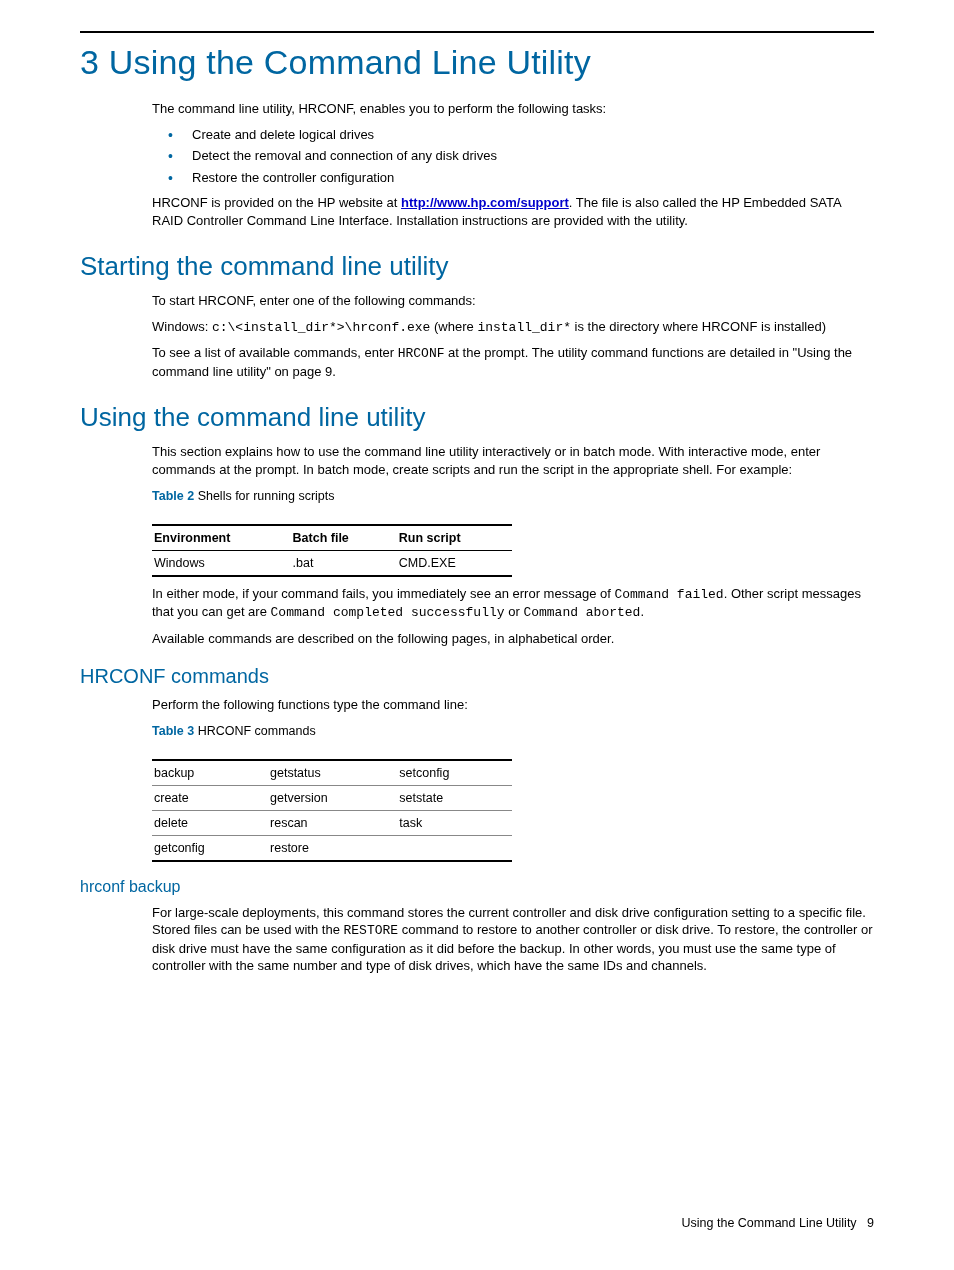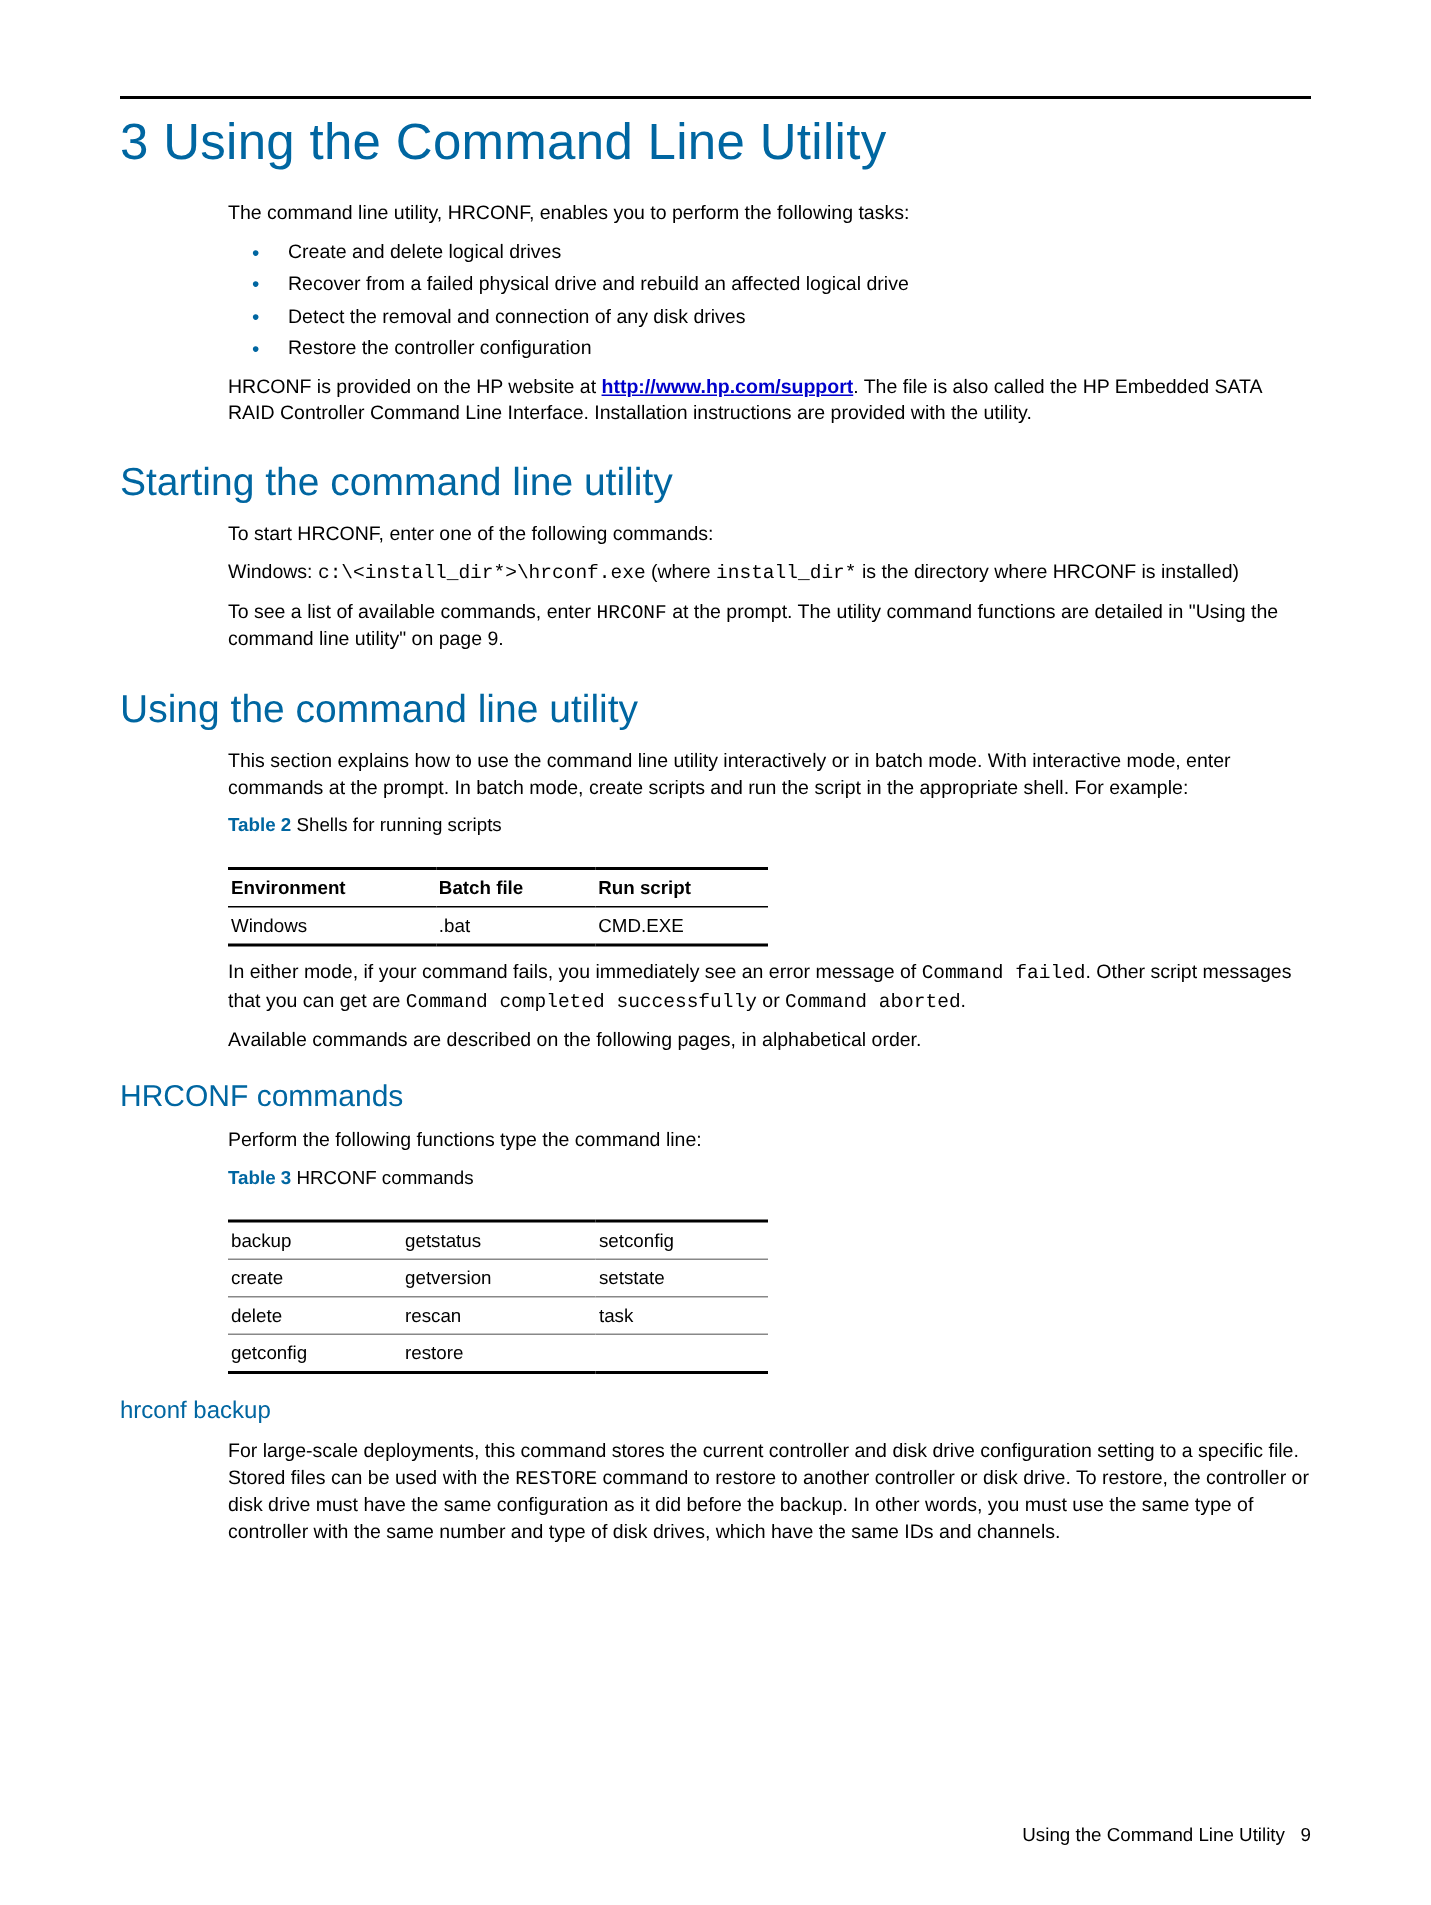--- a/index.html
+++ b/index.html
@@ -4,21 +4,21 @@
 <style>
   body {
     margin: 0;
     padding: 0;
     font-family: Arial, Helvetica, sans-serif;
     background: #fff;
     color: #000;
     width: 954px;
   }
   .page {
-    padding: 64px 80px 40px 80px;
+    padding: 31px 80px 40px 80px;
     box-sizing: border-box;
     position: relative;
     min-height: 1270px;
   }
   .rule {
     border-top: 2px solid #000;
     margin-bottom: 10px;
   }
   h1 {
     font-family: "Trebuchet MS", "Lucida Sans", Arial, sans-serif;
@@ -128,21 +128,20 @@
 
 <div class="page">
   <div class="rule"></div>
 
   <h1>3 Using the Command Line Utility</h1>
 
   <div class="body-indent">
     <p>The command line utility, HRCONF, enables you to perform the following tasks:</p>
     <ul class="bullets">
       <li>Create and delete logical drives</li>
-      <li>Recover from a failed physical drive and rebuild an affected logical drive</li>
       <li>Detect the removal and connection of any disk drives</li>
       <li>Restore the controller configuration</li>
     </ul>
     <p>
       <span>HRCONF is provided on the HP website at </span><a class="link">http://www.hp.com/support</a><span>. The file is also called the HP Embedded SATA RAID Controller Command Line Interface. Installation instructions are provided with the utility.</span>
     </p>
   </div>
 
   <h2>Starting the command line utility</h2>
   <div class="body-indent">

